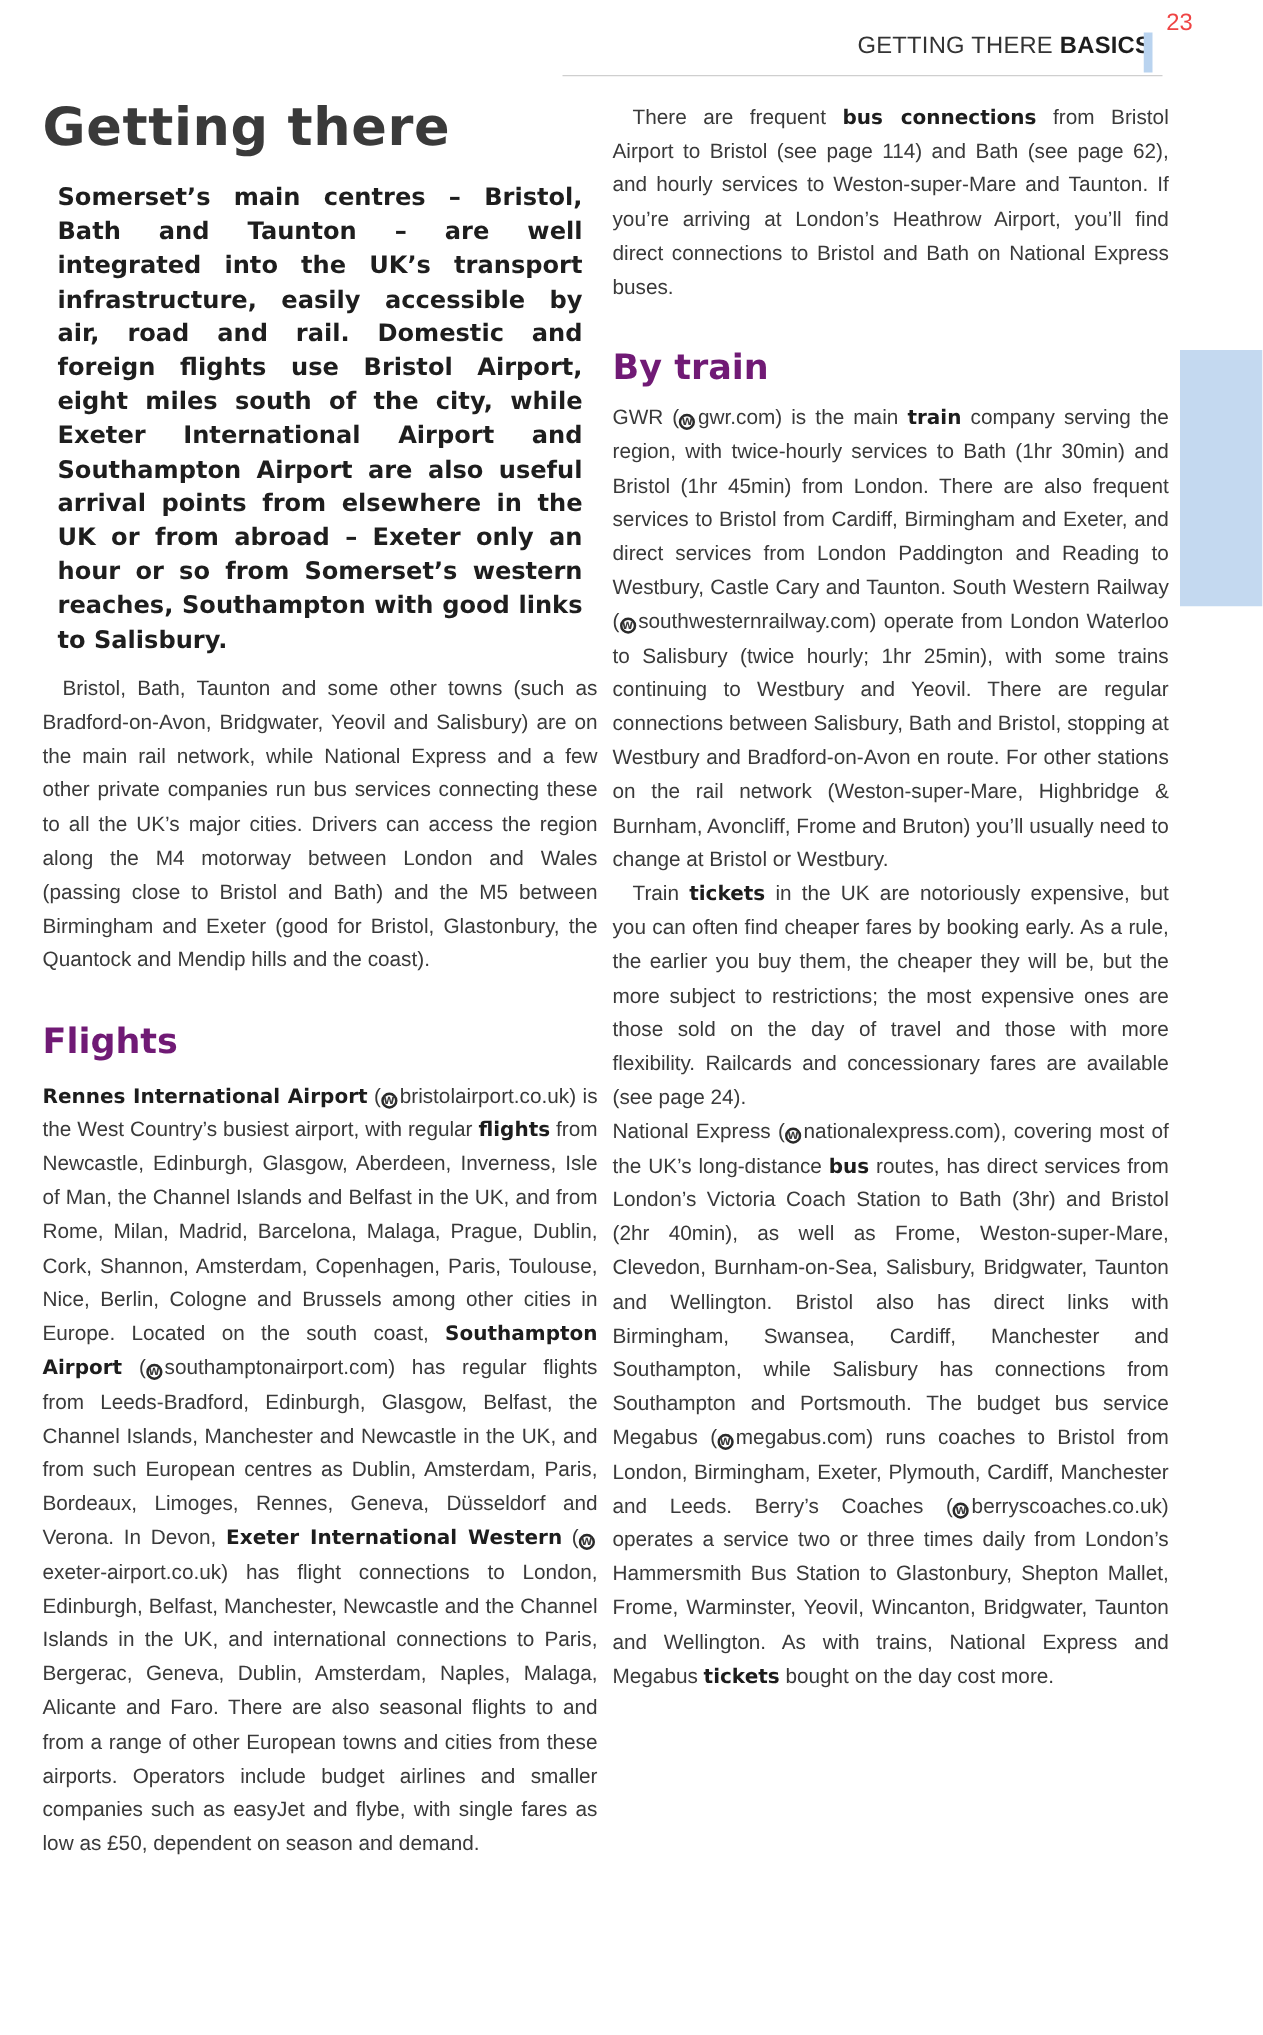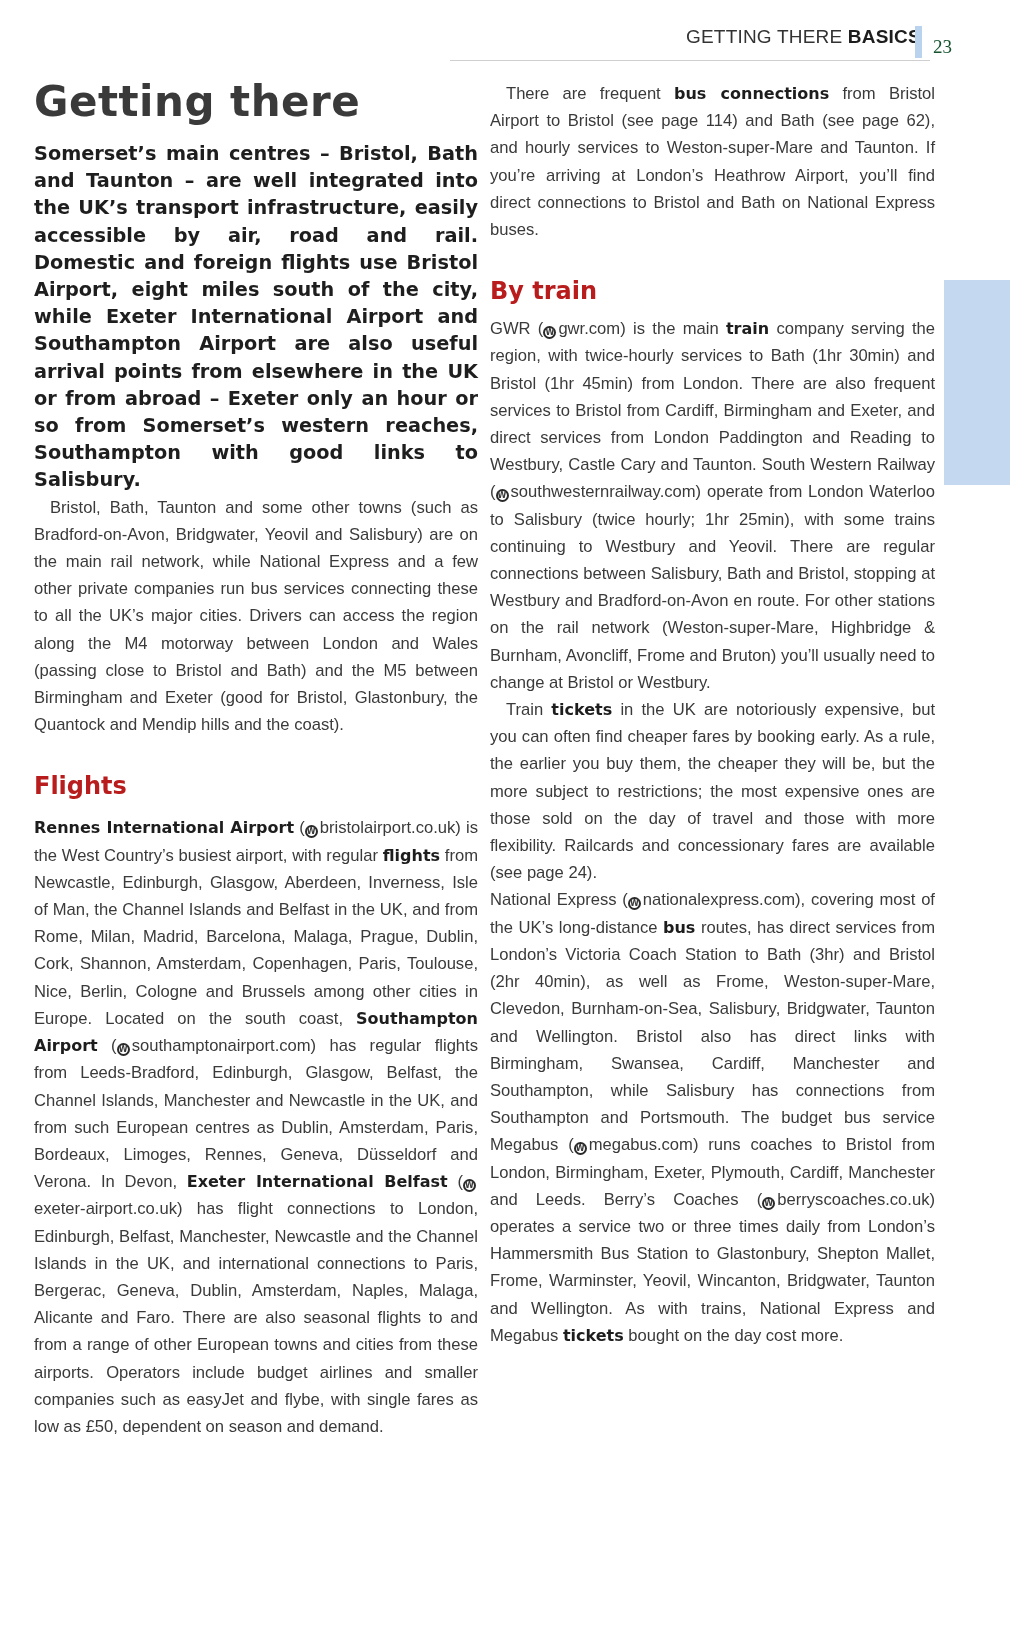--- a/index.html
+++ b/index.html
@@ -8,44 +8,44 @@
     font-family: "DejaVu Sans", sans-serif; color: #2a2a2a;
   }
   .running-head {
     position: absolute; top: 26px; left: 686px; font-size: 19px; color: #333; letter-spacing: 0.2px;
     font-family: "Liberation Sans", sans-serif;
   }
   .running-head b { color: #1d1d1d; font-weight: bold; }
   .head-marker {
     position: absolute; left: 915px; top: 26px; width: 7px; height: 32px; background: #b9d3ef;
   }
-  .page-num { position: absolute; left: 933px; top: 36px; font-size: 19px; color: #14532d; font-family: Liberation Serif, serif; }
+  .page-num { position: absolute; left: 933px; top: 8px; font-size: 19px; color: #ef4444; font-family: Liberation Sans, sans-serif; }
   .head-rule { position: absolute; left: 450px; top: 60px; width: 480px; height: 1px; background: #cfcfcf; }
   .thumb-tab { position: absolute; left: 944px; top: 280px; width: 66px; height: 205px; background: #c4d9f0; }
 
   .col { position: absolute; }
   .col-left { left: 34px; top: 72px; width: 444px; }
   .col-right { left: 490px; top: 80px; width: 445px; }
 
   h1.title {
     margin: 0 0 8px 0; font-family: "DejaVu Sans", sans-serif; font-weight: bold; font-size: 42px;
     color: #3a3a3a; letter-spacing: 0.5px; line-height: 60px;
   }
   .intro {
-    margin: 0; font-family: "DejaVu Sans", sans-serif; font-weight: bold; font-size: 19.3px;
+    margin: 12px; font-family: "DejaVu Sans", sans-serif; font-weight: bold; font-size: 19.3px;
     line-height: 27.2px; color: #1e1e1e; text-align: justify;
   }
   p.body {
     margin: 0; font-family: "Liberation Sans", sans-serif; font-size: 16.6px; line-height: 27.2px;
     color: #3a3a3a; text-align: justify;
   }
   p.body.indent { text-indent: 16px; }
   p.body b { color: #1d1d1d; font-family: "DejaVu Sans", sans-serif; font-size: 16px; }
   h2.sect {
-    margin: 0; font-family: "DejaVu Sans", sans-serif; font-weight: bold; font-size: 24px; color: #b91c1c;
+    margin: 0; font-family: "DejaVu Sans", sans-serif; font-weight: bold; font-size: 28px; color: #701a75;
   }
   .w-icon {
     display: inline-block; width: 13px; height: 13px; border-radius: 50%; border: 2px solid #2a2a2a;
     box-sizing: border-box; font-size: 8px; line-height: 9px; text-align: center; font-weight: bold;
     vertical-align: -1px; margin-right: 2px; font-family: "DejaVu Sans", sans-serif;
   }
 </style>
 </head>
 <body>
 
@@ -60,21 +60,21 @@
 
 <div class="col col-left">
   <h1 class="title">Getting there</h1>
   <p class="intro">Somerset’s main centres – Bristol, Bath and Taunton – are well integrated into the UK’s transport infrastructure, easily accessible by air, road and rail. Domestic and foreign flights use Bristol Airport, eight miles south of the city, while Exeter International Airport and Southampton Airport are also useful arrival points from elsewhere in the UK or from abroad – Exeter only an hour or so from Somerset’s western reaches, Southampton with good links to Salisbury.</p>
   <p class="body indent">Bristol, Bath, Taunton and some other towns (such as Bradford-on-Avon, Bridgwater, Yeovil and Salisbury) are on the main rail network, while National Express and a few other private companies run bus services connecting these to all the UK’s major cities. Drivers can access the region along the M4 motorway between London and Wales (passing close to Bristol and Bath) and the M5 between Birmingham and Exeter (good for Bristol, Glastonbury, the Quantock and Mendip hills and the coast).</p>
 
   <h2 class="sect" style="margin-top:34px;margin-bottom:14px;">Flights</h2>
   <p class="body">
     <b>Rennes International Airport</b>
     (<span class="w-icon">W</span><span>bristolairport.co.uk</span><span>) is the West Country’s busiest airport, with regular </span><b>flights</b><span> from Newcastle, Edinburgh, Glasgow, Aberdeen, Inverness, Isle of Man, the Channel Islands and Belfast in the UK, and from Rome, Milan, Madrid, Barcelona, Malaga, Prague, Dublin, Cork, Shannon, Amsterdam, Copenhagen, Paris, Toulouse, Nice, Berlin, Cologne and Brussels among other cities in Europe. Located on the south coast, </span><b>Southampton Airport</b>
-    (<span class="w-icon">W</span><span>southamptonairport.com</span><span>) has regular flights from Leeds-Bradford, Edinburgh, Glasgow, Belfast, the Channel Islands, Manchester and Newcastle in the UK, and from such European centres as Dublin, Amsterdam, Paris, Bordeaux, Limoges, Rennes, Geneva, Düsseldorf and Verona. In Devon, </span><b>Exeter International Belfast</b>
+    (<span class="w-icon">W</span><span>southamptonairport.com</span><span>) has regular flights from Leeds-Bradford, Edinburgh, Glasgow, Belfast, the Channel Islands, Manchester and Newcastle in the UK, and from such European centres as Dublin, Amsterdam, Paris, Bordeaux, Limoges, Rennes, Geneva, Düsseldorf and Verona. In Devon, </span><b>Exeter International Western</b>
     (<span class="w-icon">W</span><span>exeter-airport.co.uk</span><span>) has flight connections to London, Edinburgh, Belfast, Manchester, Newcastle and the Channel Islands in the UK, and international connections to Paris, Bergerac, Geneva, Dublin, Amsterdam, Naples, Malaga, Alicante and Faro. There are also seasonal flights to and from a range of other European towns and cities from these airports. Operators include budget airlines and smaller companies such as easyJet and flybe, with single fares as low as £50, dependent on season and demand.</span>
   </p>
 </div>
 
 <div class="col col-right">
   <p class="body indent"><span>There are frequent </span><b>bus connections</b><span> from Bristol Airport to Bristol (see page 114) and Bath (see page 62), and hourly services to Weston-super-Mare and Taunton. If you’re arriving at London’s Heathrow Airport, you’ll find direct connections to Bristol and Bath on National Express buses.</span></p>
 
   <h2 class="sect" style="margin-top:34px;margin-bottom:10px;">By train</h2>
   <p class="body"><span>GWR (</span><span class="w-icon">W</span><span>gwr.com</span><span>) is the main </span><b>train</b><span> company serving the region, with twice-hourly services to Bath (1hr 30min) and Bristol (1hr 45min) from London. There are also frequent services to Bristol from Cardiff, Birmingham and Exeter, and direct services from London Paddington and Reading to Westbury, Castle Cary and Taunton. South Western Railway (</span><span class="w-icon">W</span><span>southwesternrailway.com</span><span>) operate from London Waterloo to Salisbury (twice hourly; 1hr 25min), with some trains continuing to Westbury and Yeovil. There are regular connections between Salisbury, Bath and Bristol, stopping at Westbury and Bradford-on-Avon en route. For other stations on the rail network (Weston-super-Mare, Highbridge &amp; Burnham, Avoncliff, Frome and Bruton) you’ll usually need to change at Bristol or Westbury.</span></p>
   <p class="body indent"><span>Train </span><b>tickets</b><span> in the UK are notoriously expensive, but you can often find cheaper fares by booking early. As a rule, the earlier you buy them, the cheaper they will be, but the more subject to restrictions; the most expensive ones are those sold on the day of travel and those with more flexibility. Railcards and concessionary fares are available (see page 24).</span></p>

